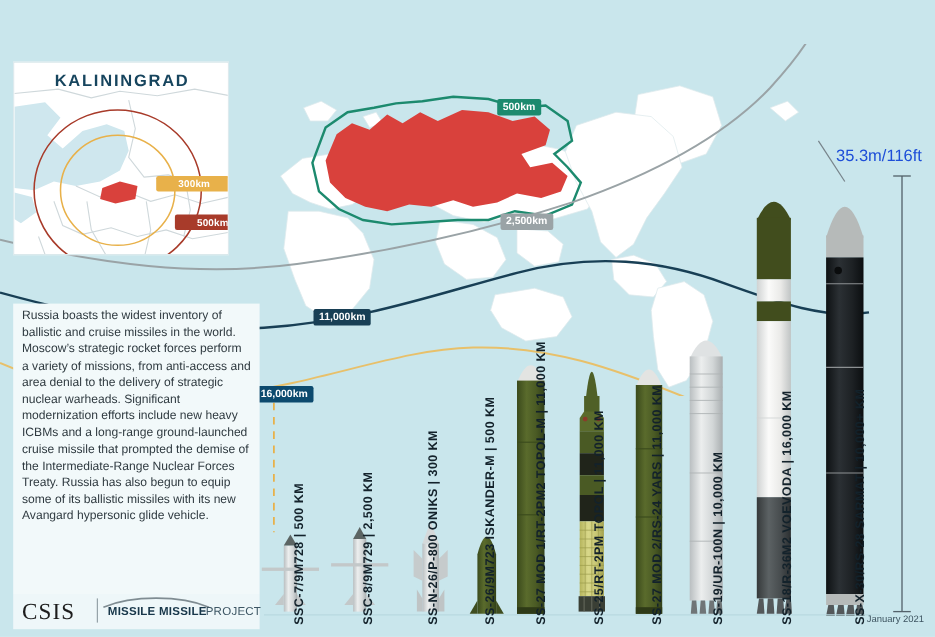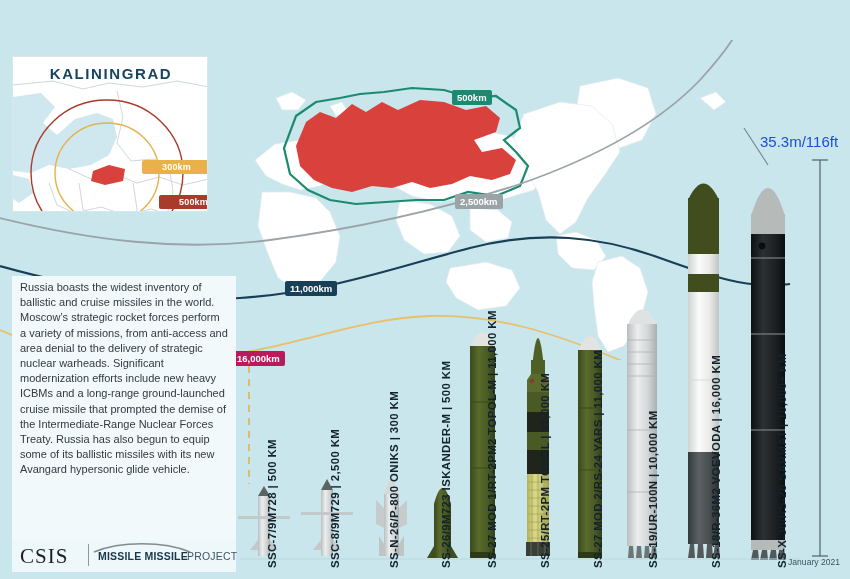--- a/index.html
+++ b/index.html
@@ -15,21 +15,21 @@
   #flag .s{width:100%;height:33.33%;}
   #title{
     position:absolute;left:166px;top:3px;height:48px;line-height:48px;
     font-size:40px;font-weight:bold;letter-spacing:-0.5px;color:#17455e;
     white-space:nowrap;
   }
   
   #worldmap{position:absolute;left:0;top:40px;width:850px;height:320px;z-index:1;}
   
   #kal{
-    position:absolute;left:12px;top:56px;width:196px;height:156px;
+    position:absolute;left:12px;top:56px;width:196px;height:176px;
     background:#ffffff;border:1px solid #d7e7ea;z-index:20;overflow:hidden;
   }
   #kal-title{
     position:absolute;top:8px;left:0;width:196px;text-align:center;
     font-size:15px;font-weight:bold;letter-spacing:1.6px;color:#17455e;
   }
   .kmlabel{
     position:absolute;font-size:9px;font-weight:bold;color:#ffffff;
     padding:2px 20px;border-radius:2px;white-space:nowrap;letter-spacing:.2px;
   }
@@ -136,21 +136,21 @@
       <ellipse cx="94" cy="116" rx="76" ry="73" fill="none" stroke="#a83b2a" stroke-width="1.4"></ellipse>
     </svg>
     <div id="kal-title">KALININGRAD</div>
     <div class="kmlabel" style="left:129px;top:103px;background:#e8b14a;">300km</div>
     <div class="kmlabel" style="left:146px;top:138px;background:#a83b2a;">500km</div>
   </div>
 
   <div class="maplabel" style="left:452px;top:90px;background:#1c8a6e;">500km</div>
   <div class="maplabel" style="left:455px;top:194px;background:#9aa3a6;">2,500km</div>
   <div class="maplabel" style="left:285px;top:281px;background:#183f55;">11,000km</div>
-  <div class="maplabel" style="left:232px;top:351px;background:#be185d;">16,000km</div>
+  <div class="maplabel" style="left:232px;top:351px;background:#0c4a6e;">16,000km</div>
   <svg style="position:absolute;left:246px;top:366px;z-index:15;" width="6" height="118">
     <line x1="3" y1="0" x2="3" y2="118" stroke="#e8b14a" stroke-width="1.6" stroke-dasharray="7 6"></line>
   </svg>
 
   <div id="desc">Russia boasts the widest inventory of ballistic and cruise missiles in the world. Moscow’s strategic rocket forces perform a variety of missions, from anti-access and area denial to the delivery of strategic nuclear warheads. Significant modernization efforts include new heavy ICBMs and a long-range ground-launched cruise missile that prompted the demise of the Intermediate-Range Nuclear Forces Treaty. Russia has also begun to equip some of its ballistic missiles with its new Avangard hypersonic glide vehicle.</div>
 
   <div id="logo">
     <svg id="logo-arc" width="100" height="12">
       <path d="M2,11 C28,0 72,0 98,11" fill="none" stroke="#7f8c92" stroke-width="1.4"></path>
     </svg>

